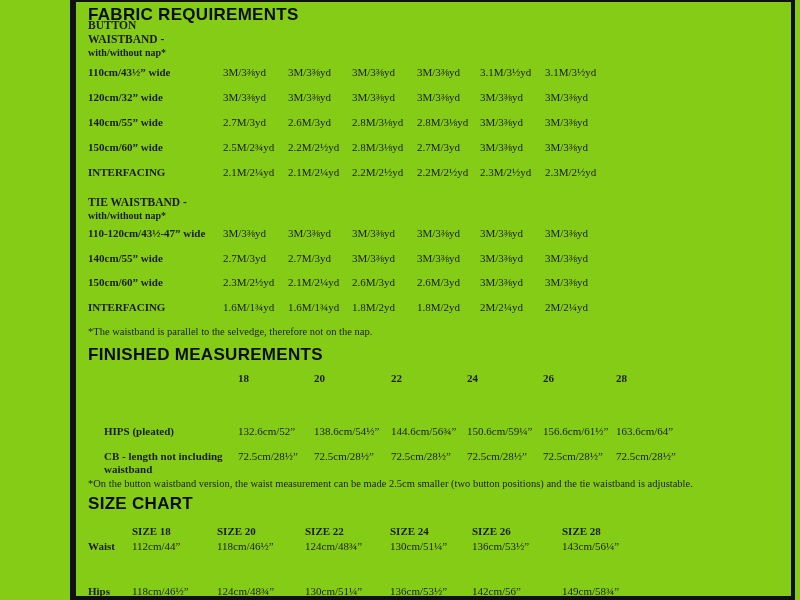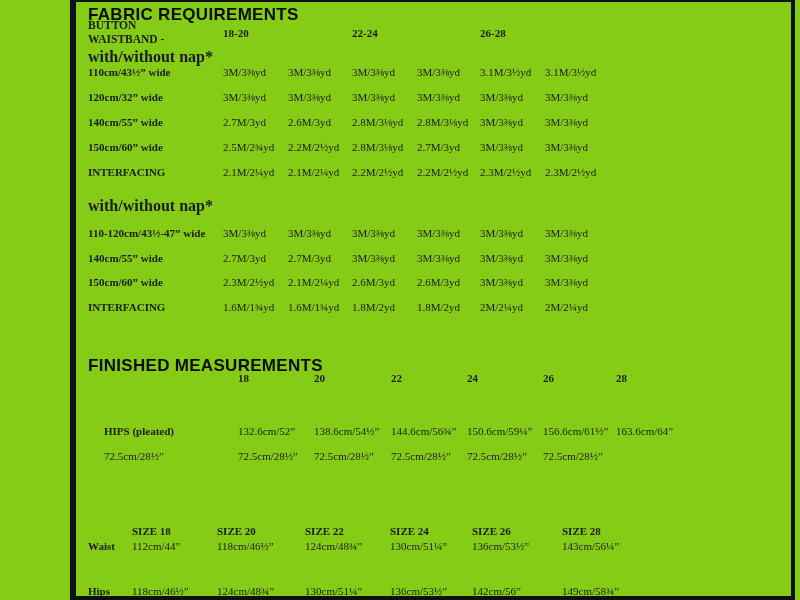--- a/index.html
+++ b/index.html
@@ -18,49 +18,40 @@
   .frow{position:absolute;left:88px;display:grid;
         grid-template-columns:135px 65px 64px 65px 63px 65px 60px;align-items:start;}
   .mrow{position:absolute;left:104px;display:grid;
         grid-template-columns:134px 76px 77px 76px 76px 73px 70px;align-items:start;}
   .srow{position:absolute;left:88px;display:grid;
         grid-template-columns:44px 85px 88px 85px 82px 90px 80px;align-items:start;}
   .cell{font-size:11px;line-height:1.15;white-space:nowrap;}
   .lbl{font-size:11px;font-weight:bold;line-height:1.15;padding-right:6px;}
   .bold{font-weight:bold;}
   .seclbl{position:absolute;left:88px;font-weight:bold;font-size:11.5px;line-height:1.2;}
-  .seclbl .sub{font-size:16px;}
+  .seclbl .sub{font-size:10px;}
   .foot{position:absolute;left:88px;font-size:10.5px;white-space:nowrap;color:#222;}
 </style>
 </head>
 <body>
 
 <div class="page">
   <div class="bar bar-left"></div>
   <div class="bar bar-right"></div>
   <div class="bar bar-top"></div>
   <div class="bar bar-bottom"></div>
 
   <div class="h1" style="top:5px">FABRIC REQUIREMENTS</div>
 
   <div class="seclbl" style="top:19px;width:130px">
     <div>BUTTON</div>
     <div>WAISTBAND -</div>
     <div class="sub">with/without nap*</div>
   </div>
 
-  <div class="frow" style="top:27px">
-    <div></div>
-    <div class="cell bold">18-20</div>
-    <div></div>
-    <div class="cell bold">22-24</div>
-    <div></div>
-    <div class="cell bold">26-28</div>
-    <div></div>
-  </div>
 
   <div class="frow" style="top:66px">
     <div class="lbl">110cm/43½” wide</div>
     <div class="cell">3M/3⅜yd</div>
     <div class="cell">3M/3⅜yd</div>
     <div class="cell">3M/3⅜yd</div>
     <div class="cell">3M/3⅜yd</div>
     <div class="cell">3.1M/3½yd</div>
     <div class="cell">3.1M/3½yd</div>
   </div>
@@ -99,20 +90,21 @@
     <div class="lbl">INTERFACING</div>
     <div class="cell">2.1M/2¼yd</div>
     <div class="cell">2.1M/2¼yd</div>
     <div class="cell">2.2M/2½yd</div>
     <div class="cell">2.2M/2½yd</div>
     <div class="cell">2.3M/2½yd</div>
     <div class="cell">2.3M/2½yd</div>
   </div>
 
   <div class="seclbl" style="top:196px;width:140px">
+    <div>TIE WAISTBAND -</div>
     <div class="sub">with/without nap*</div>
   </div>
 
   <div class="frow" style="top:227px">
     <div class="lbl">110-120cm/43½-47” wide</div>
     <div class="cell">3M/3⅜yd</div>
     <div class="cell">3M/3⅜yd</div>
     <div class="cell">3M/3⅜yd</div>
     <div class="cell">3M/3⅜yd</div>
     <div class="cell">3M/3⅜yd</div>
@@ -142,22 +134,23 @@
   <div class="frow" style="top:301px">
     <div class="lbl">INTERFACING</div>
     <div class="cell">1.6M/1¾yd</div>
     <div class="cell">1.6M/1¾yd</div>
     <div class="cell">1.8M/2yd</div>
     <div class="cell">1.8M/2yd</div>
     <div class="cell">2M/2¼yd</div>
     <div class="cell">2M/2¼yd</div>
   </div>
 
-
-  <div class="h1" style="top:356px">FINISHED MEASUREMENTS</div>
+  <div class="foot" style="top:326px">*The waistband is parallel to the selvedge, therefore not on the nap.</div>
+
+  <div class="h1" style="top:345px">FINISHED MEASUREMENTS</div>
 
   <div class="mrow" style="top:372px">
     <div></div>
     <div class="cell bold">18</div>
     <div class="cell bold">20</div>
     <div class="cell bold">22</div>
     <div class="cell bold">24</div>
     <div class="cell bold">26</div>
     <div class="cell bold">28</div>
   </div>
@@ -167,29 +160,32 @@
     <div class="lbl">HIPS (pleated)</div>
     <div class="cell">132.6cm/52”</div>
     <div class="cell">138.6cm/54½”</div>
     <div class="cell">144.6cm/56¾”</div>
     <div class="cell">150.6cm/59¼”</div>
     <div class="cell">156.6cm/61½”</div>
     <div class="cell">163.6cm/64”</div>
   </div>
 
   <div class="mrow" style="top:450px">
-    <div class="cell">72.5cm/28½”</div>
-    <div class="cell">72.5cm/28½”</div>
-    <div class="cell">72.5cm/28½”</div>
-    <div class="cell">72.5cm/28½”</div>
-    <div class="cell">72.5cm/28½”</div>
-    <div class="cell">72.5cm/28½”</div>
-  </div>
-
-
+    <div class="lbl">CB - length not including waistband</div>
+    <div class="cell">72.5cm/28½”</div>
+    <div class="cell">72.5cm/28½”</div>
+    <div class="cell">72.5cm/28½”</div>
+    <div class="cell">72.5cm/28½”</div>
+    <div class="cell">72.5cm/28½”</div>
+    <div class="cell">72.5cm/28½”</div>
+  </div>
+
+  <div class="foot" style="top:478px">*On the button waistband version, the waist measurement can be made 2.5cm smaller (two button positions) and the tie waistband is adjustable.</div>
+
+  <div class="h1" style="top:494px">SIZE CHART</div>
 
   <div class="srow" style="top:525px">
     <div></div>
     <div class="cell bold">SIZE 18</div>
     <div class="cell bold">SIZE 20</div>
     <div class="cell bold">SIZE 22</div>
     <div class="cell bold">SIZE 24</div>
     <div class="cell bold">SIZE 26</div>
     <div class="cell bold">SIZE 28</div>
   </div>

